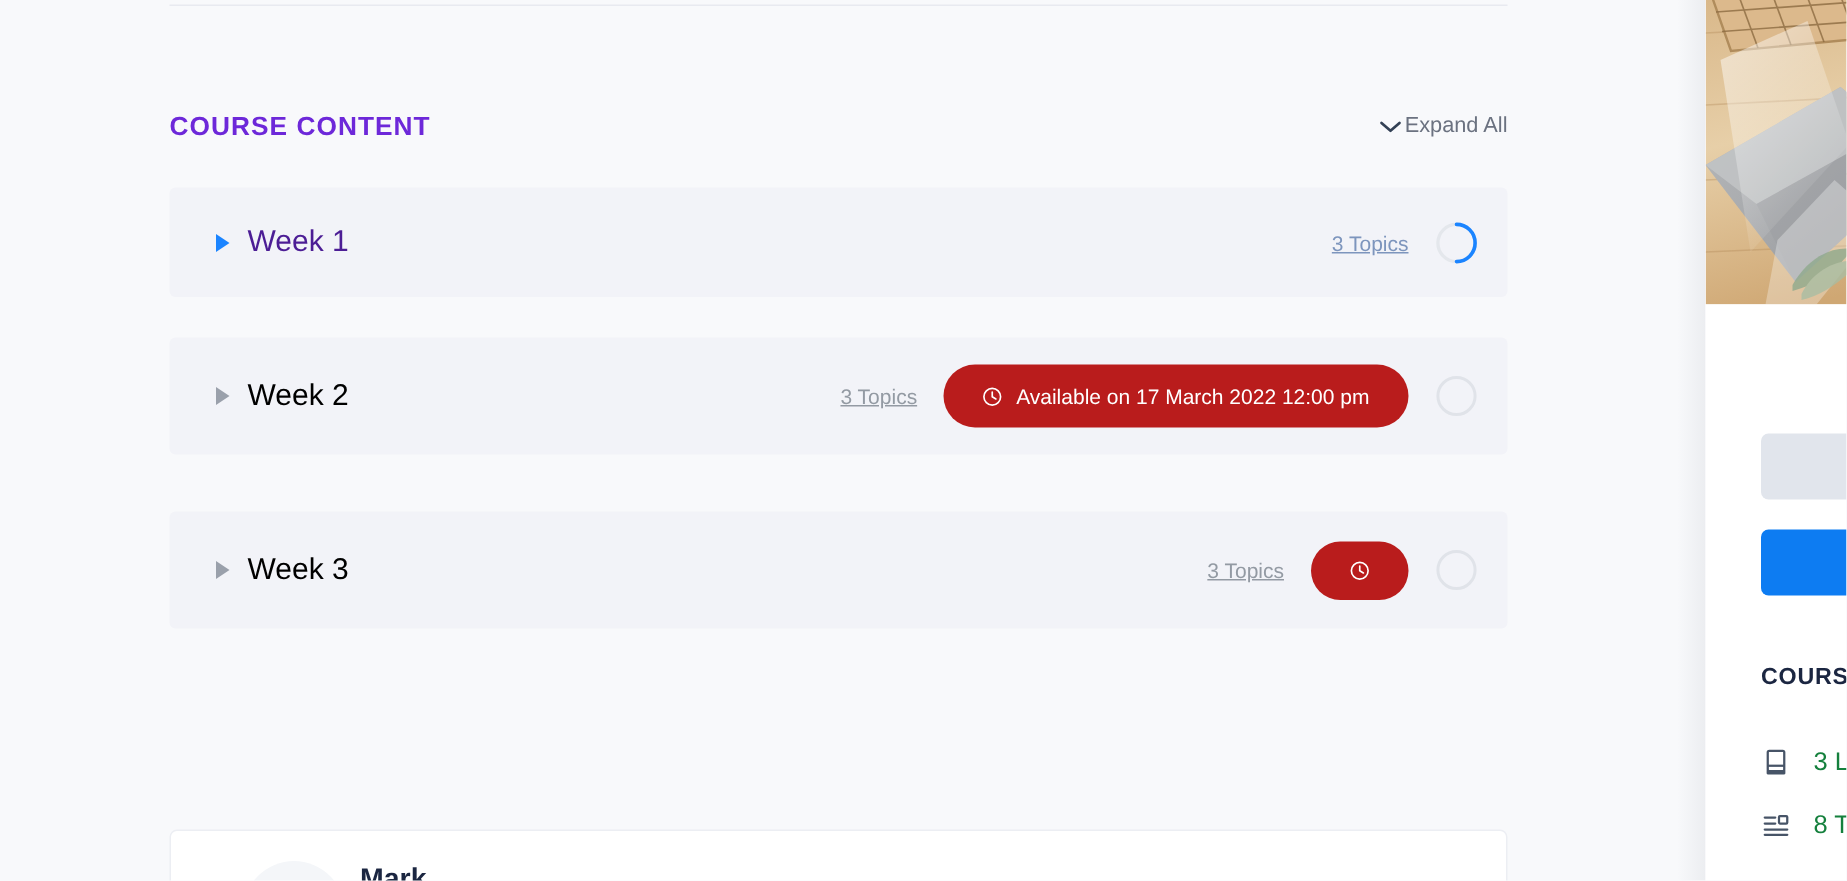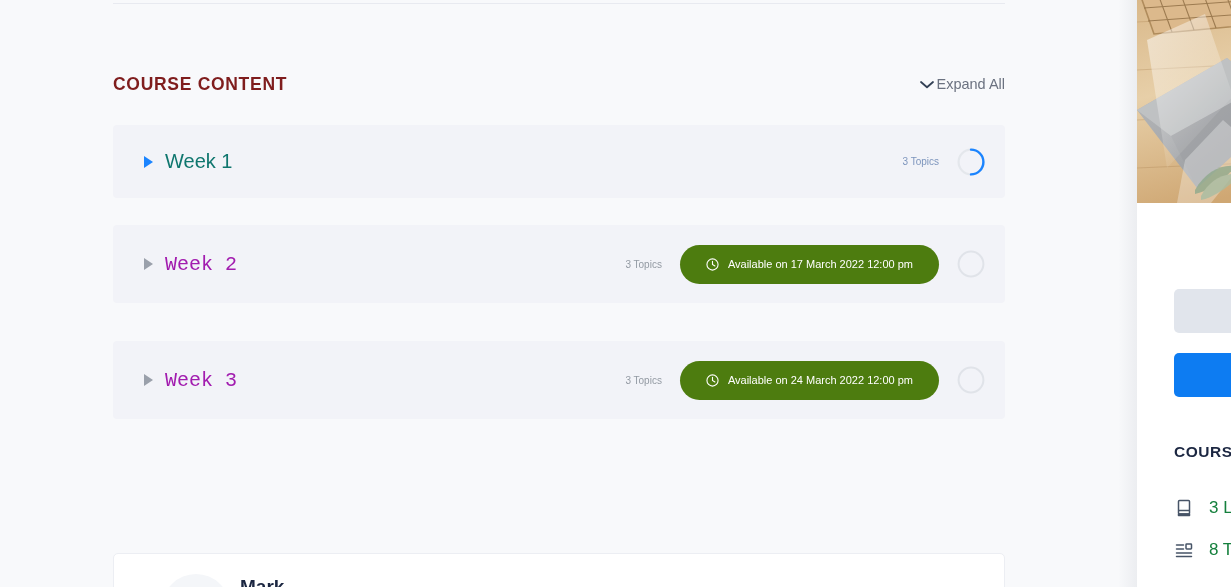--- a/index.html
+++ b/index.html
@@ -20,21 +20,21 @@
 
   
   .main { position: absolute; left: 0; top: 0; width: 1137px; height: 587px; }
 
   .section-head {
     position: absolute; left: 113px; top: 70px; width: 892px; height: 28px;
     display: flex; align-items: center; justify-content: space-between;
   }
   .section-title {
     font-size: 17.5px; font-weight: bold; letter-spacing: 0.7px;
-    color: #7f1d1d;
+    color: #6d28d9;
   }
   .expand-all {
     display: flex; align-items: center; 
     cursor: pointer;
   }
   .chev { display: block; width: 18px; height: 11px; }
   .chev svg { display: block; }
   .expand-label { font-size: 14.5px; color: #6b7280; }
 
   
@@ -45,32 +45,32 @@
 
   .acc-row {
     position: absolute; left: 0; top: 0; right: 0; bottom: 0;
     display: flex; align-items: center; padding: 0 20px 0 28px;
   }
   .acc-left { display: flex; align-items: center; gap: 12px; }
   .tri { width: 0; height: 0; border-left: 9px solid #1b84ff;
          border-top: 6px solid transparent; border-bottom: 6px solid transparent;
          margin-left: 3px; }
   .tri.gray { border-left-color: #9aa0ab; }
-  .acc-label { font-size: 20px; font-weight: 500; color: #0f766e; }
-  .acc-label.gray { color: #a21caf; font-family: Liberation Mono, monospace; }
+  .acc-label { font-size: 20px; font-weight: 500; color: #4c1d95; }
+  .acc-label.gray { color: #000000; }
 
   .acc-right { margin-left: auto; display: flex; align-items: center; gap: 18px; }
-  .topics { font-size: 10px; color: #7d95bd; }
+  .topics { font-size: 14px; color: #7d95bd; text-decoration: underline; }
   .topics.gray { color: #939aa3; }
 
   .badge {
     display: flex; align-items: center; gap: 9px;
-    background: #4d7c0f; color: #ffffff;
+    background: #b91c1c; color: #ffffff;
     border-radius: 999px; padding: 13px 26px;
-    font-size: 11px; white-space: nowrap;
+    font-size: 14px; white-space: nowrap;
   }
   .clock { width: 13px; height: 13px; flex: none; display: block; }
 
   .circ { width: 28px; height: 28px; flex: none; display: block; }
 
   
   .about-title {
     position: absolute; left: 118px; top: 485px;
     font-size: 16.5px; font-weight: bold; letter-spacing: 0.6px; color: #1b2641;
   }
@@ -190,21 +190,20 @@
         </div>
         <div class="acc-right">
           <span class="topics gray">3 Topics</span>
           <span class="badge">
             <span class="clock">
               <svg viewBox="0 0 14 14" width="13" height="13" fill="none" stroke="#ffffff" stroke-width="1.2" stroke-linecap="round">
                 <circle cx="7" cy="7" r="6"></circle>
                 <polyline points="7,3.6 7,7 9.6,8.6"></polyline>
               </svg>
             </span>
-            <span>Available on 24 March 2022 12:00 pm</span>
           </span>
           <span class="circ">
             <svg viewBox="0 0 28 28" width="28" height="28">
               <circle cx="14" cy="14" r="12.4" fill="none" stroke="#e0e3e9" stroke-width="2"></circle>
             </svg>
           </span>
         </div>
       </div>
     </div>
 

